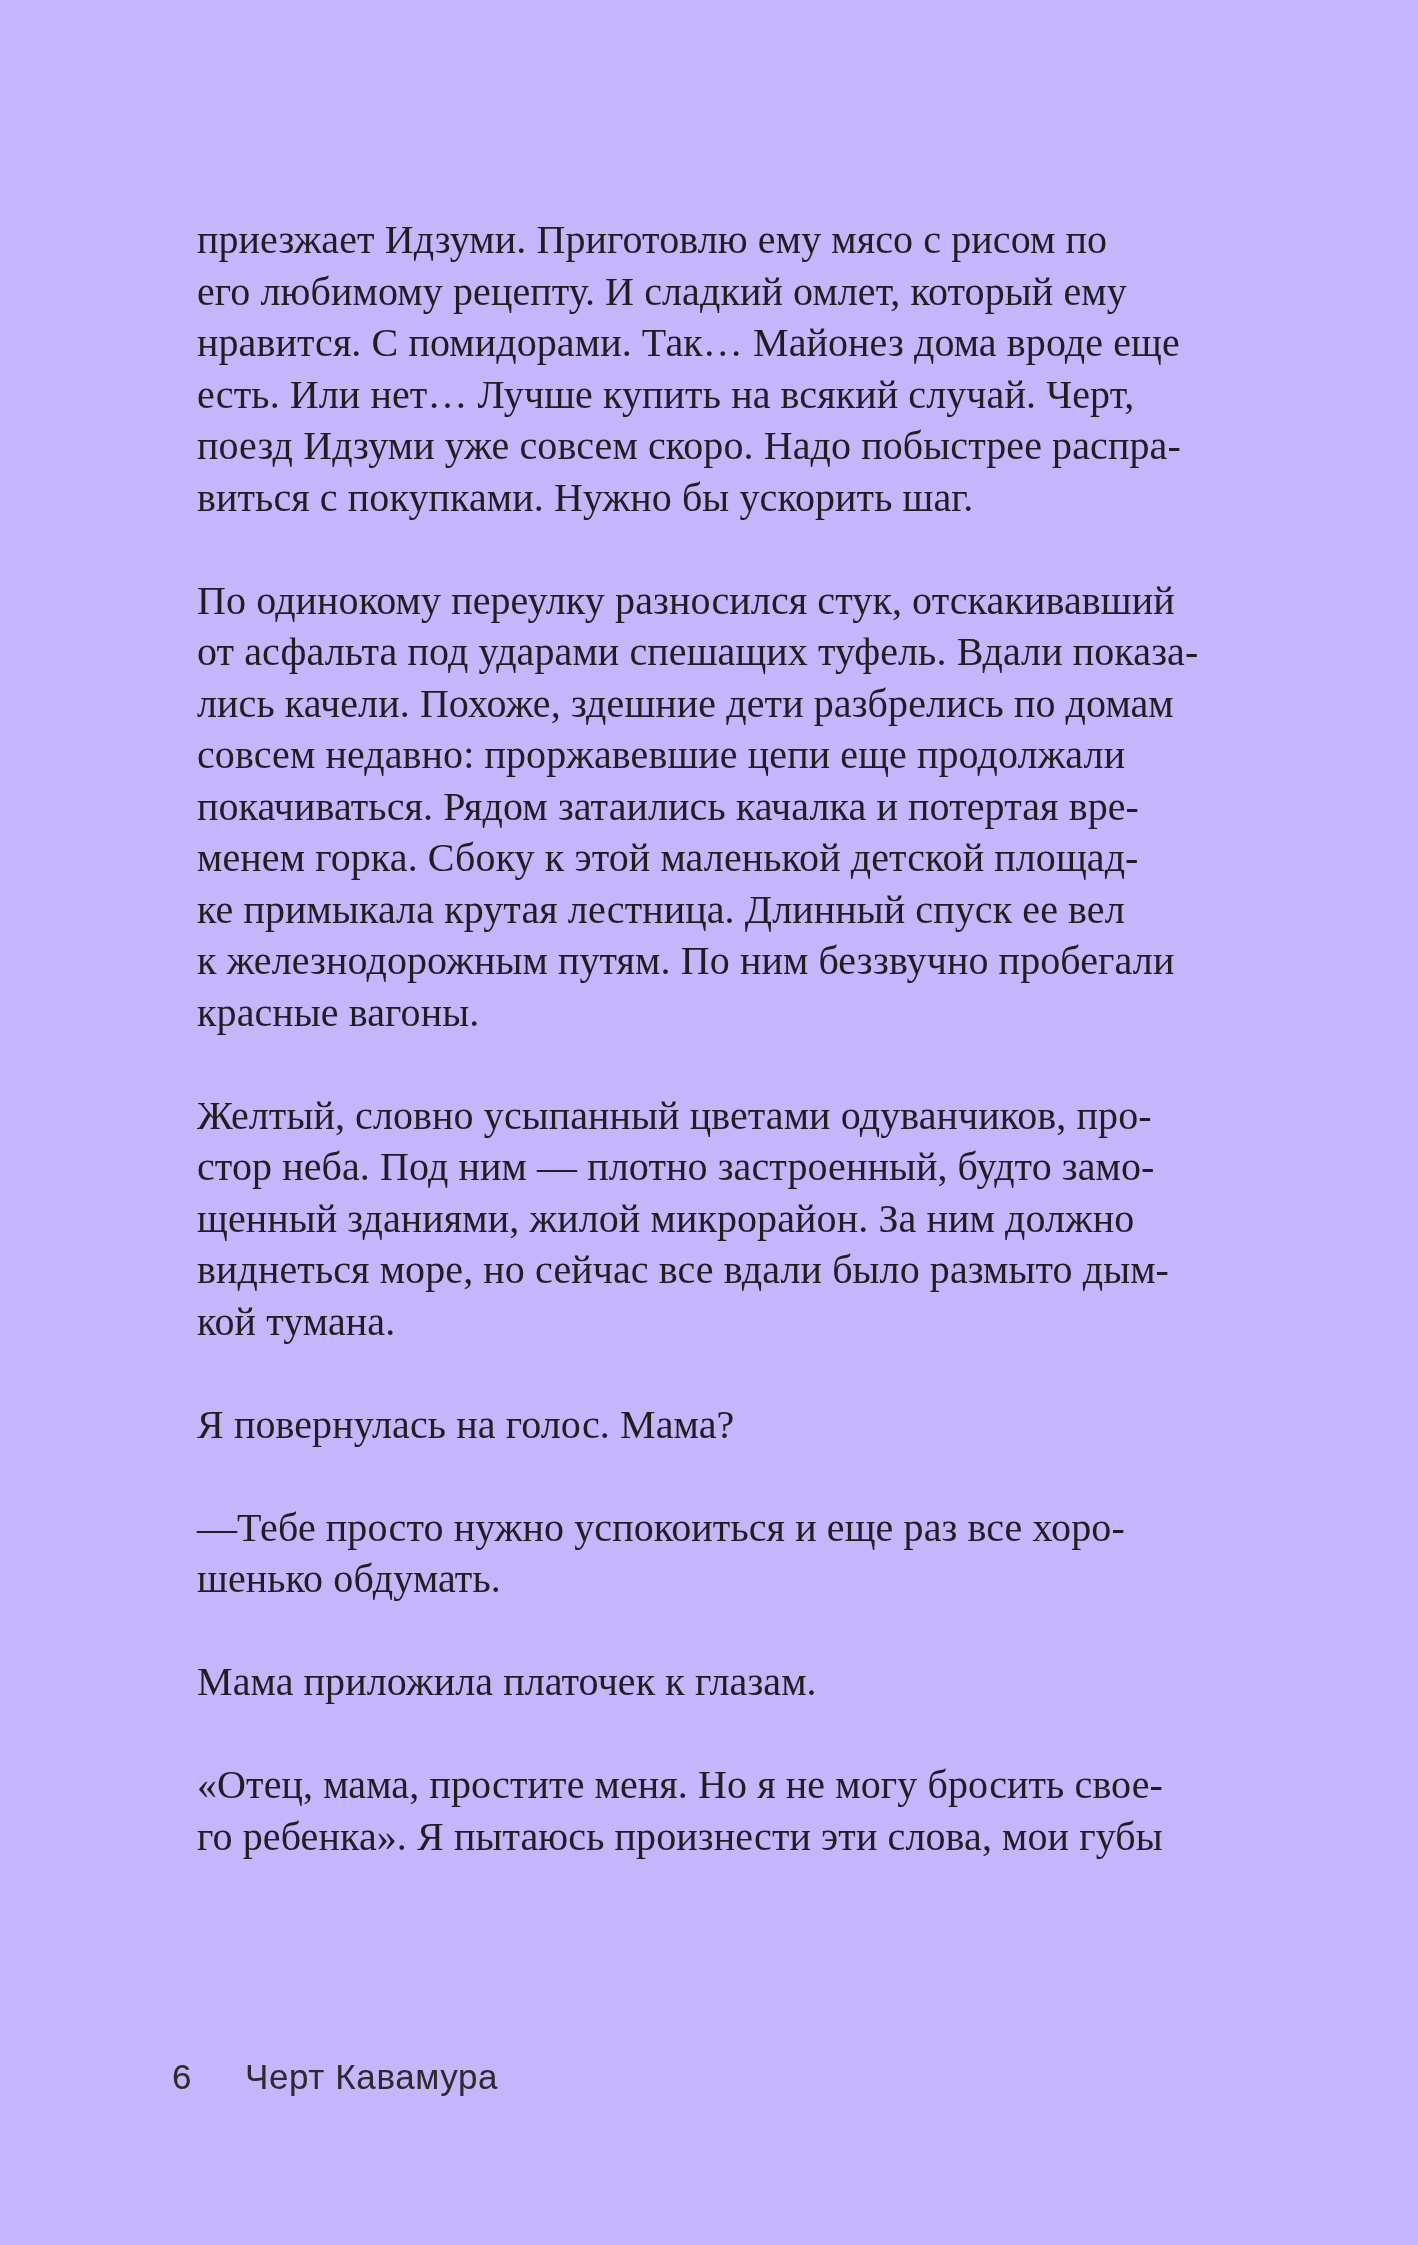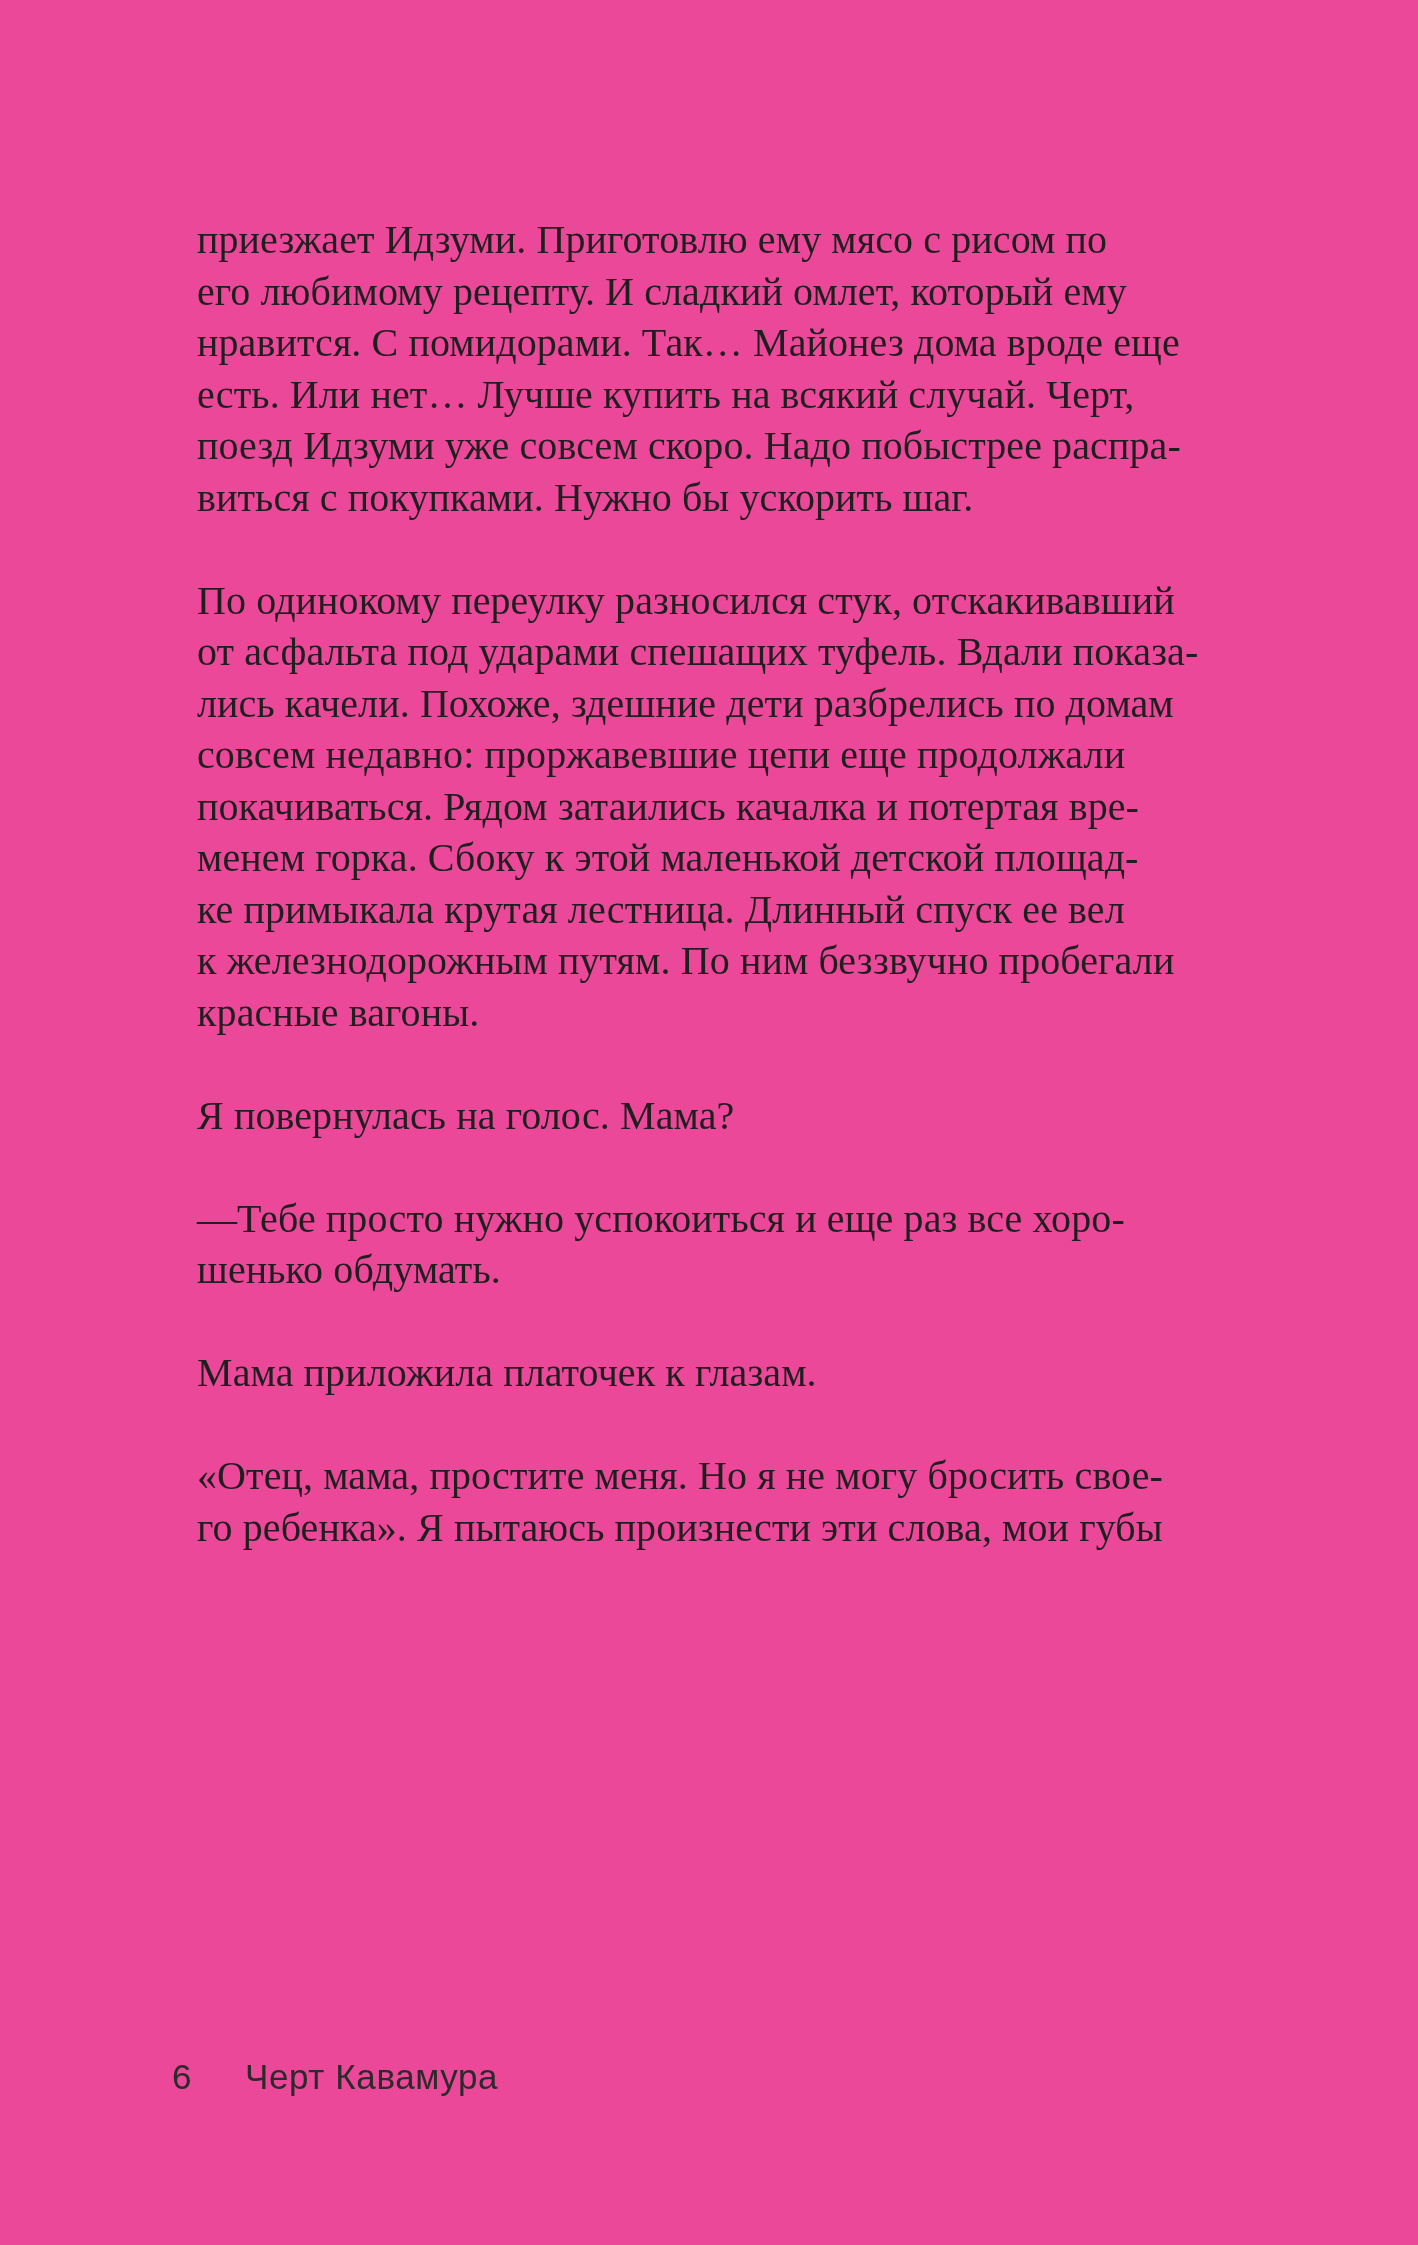--- a/index.html
+++ b/index.html
@@ -7,21 +7,21 @@
     width: 1418px;
     height: 2245px;
     background: #ffffff;
     position: relative;
     overflow: hidden;
     font-family: "Liberation Serif", serif;
   }
   .book-page {
     position: absolute;
     inset: 0;
-    background: #ec4899;
+    background: #c4b5fd;
   }
   .page-text {
     position: absolute;
     left: 197px;
     top: 214px;
     width: 1125px;
     color: #1f1f1f;
     font-size: 40px;
     line-height: 51.5px;
     font-family: "Liberation Serif", serif;
@@ -62,20 +62,25 @@
 виться с покупками. Нужно бы ускорить шаг.</p>
     <p>По одинокому переулку разносился стук, отскакивавший
 от асфальта под ударами спешащих туфель. Вдали показа-
 лись качели. Похоже, здешние дети разбрелись по домам
 совсем недавно: проржавевшие цепи еще продолжали
 покачиваться. Рядом затаились качалка и потертая вре-
 менем горка. Сбоку к этой маленькой детской площад-
 ке примыкала крутая лестница. Длинный спуск ее вел
 к железнодорожным путям. По ним беззвучно пробегали
 красные вагоны.</p>
+    <p>Желтый, словно усыпанный цветами одуванчиков, про-
+стор неба. Под ним — плотно застроенный, будто замо-
+щенный зданиями, жилой микрорайон. За ним должно
+виднеться море, но сейчас все вдали было размыто дым-
+кой тумана.</p>
     <p>Я повернулась на голос. Мама?</p>
     <p>—Тебе просто нужно успокоиться и еще раз все хоро-
 шенько обдумать.</p>
     <p>Мама приложила платочек к глазам.</p>
     <p>«Отец, мама, простите меня. Но я не могу бросить свое-
 го ребенка». Я пытаюсь произнести эти слова, мои губы</p>
   </div>
 
   <div class="page-footer">
     <span class="page-number">6</span>

